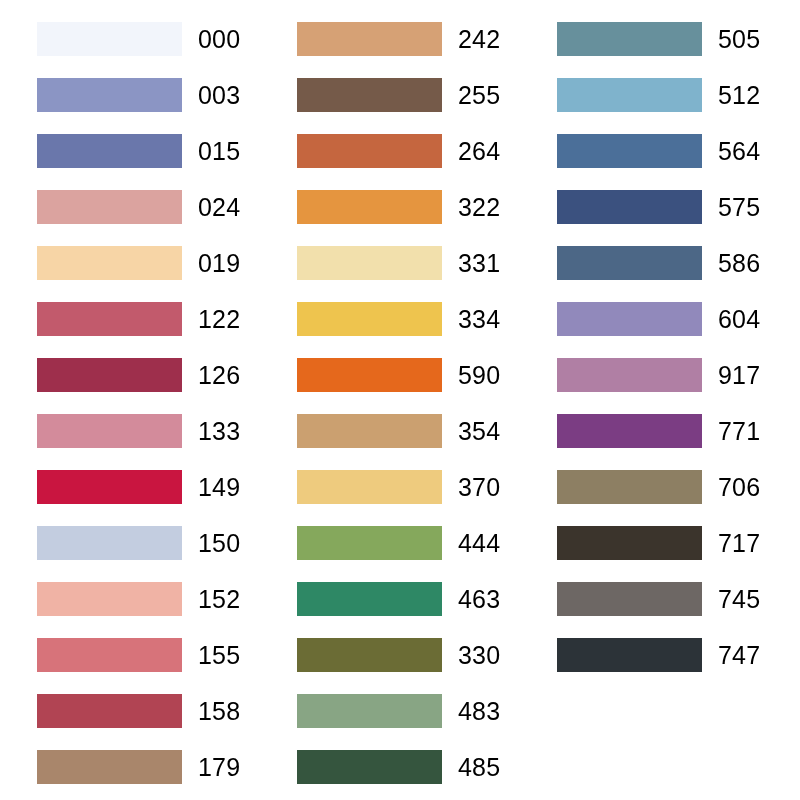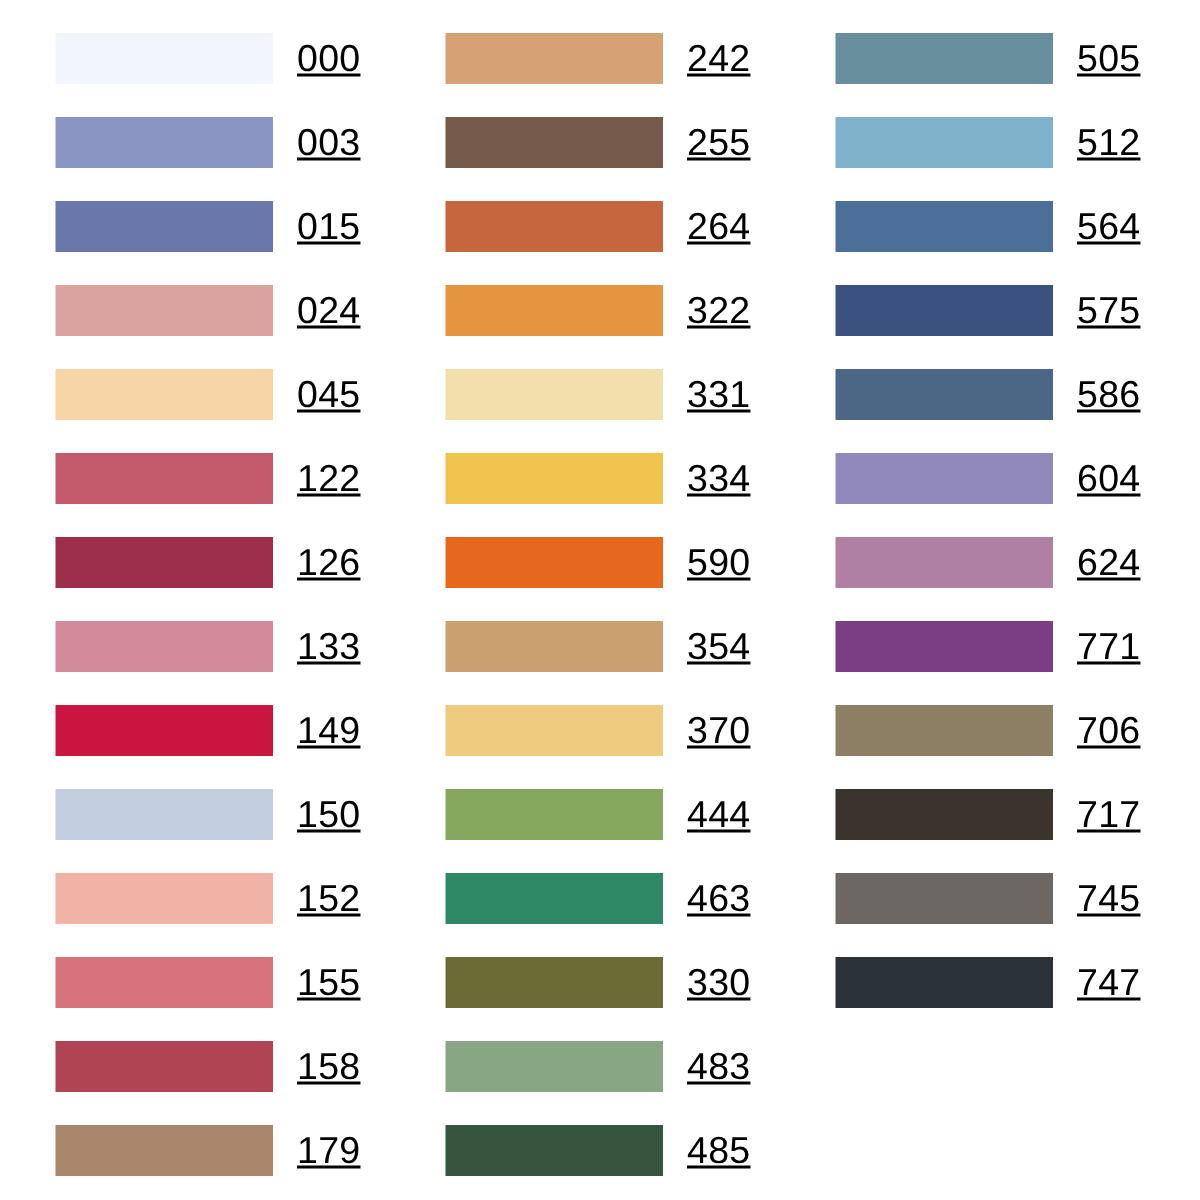--- a/index.html
+++ b/index.html
@@ -39,21 +39,20 @@
   .swatch-label {
     position: absolute;
     left: 161px;
     top: 0;
     height: 34px;
     line-height: 34px;
     font-size: 25px;
     color: #000000;
     white-space: nowrap;
     letter-spacing: 0.2px;
-    text-decoration: underline;
   }
 </style>
 </head>
 <body>
 
 <div id="palette-grid">
     <div class="palette-column col-0">
       <div class="swatch-row">
         <div class="swatch-chip" style="background-color: rgb(242, 245, 251);"></div>
         <div class="swatch-label">000</div>
@@ -65,21 +64,21 @@
       <div class="swatch-row">
         <div class="swatch-chip" style="background-color: rgb(106, 119, 171);"></div>
         <div class="swatch-label">015</div>
       </div>
       <div class="swatch-row">
         <div class="swatch-chip" style="background-color: rgb(219, 163, 159);"></div>
         <div class="swatch-label">024</div>
       </div>
       <div class="swatch-row">
         <div class="swatch-chip" style="background-color: rgb(247, 213, 166);"></div>
-        <div class="swatch-label">045</div>
+        <div class="swatch-label">019</div>
       </div>
       <div class="swatch-row">
         <div class="swatch-chip" style="background-color: rgb(194, 90, 108);"></div>
         <div class="swatch-label">122</div>
       </div>
       <div class="swatch-row">
         <div class="swatch-chip" style="background-color: rgb(158, 47, 76);"></div>
         <div class="swatch-label">126</div>
       </div>
       <div class="swatch-row">
@@ -189,21 +188,21 @@
       <div class="swatch-row">
         <div class="swatch-chip" style="background-color: rgb(76, 103, 134);"></div>
         <div class="swatch-label">586</div>
       </div>
       <div class="swatch-row">
         <div class="swatch-chip" style="background-color: rgb(145, 137, 187);"></div>
         <div class="swatch-label">604</div>
       </div>
       <div class="swatch-row">
         <div class="swatch-chip" style="background-color: rgb(176, 127, 164);"></div>
-        <div class="swatch-label">624</div>
+        <div class="swatch-label">917</div>
       </div>
       <div class="swatch-row">
         <div class="swatch-chip" style="background-color: rgb(123, 61, 131);"></div>
         <div class="swatch-label">771</div>
       </div>
       <div class="swatch-row">
         <div class="swatch-chip" style="background-color: rgb(141, 127, 99);"></div>
         <div class="swatch-label">706</div>
       </div>
       <div class="swatch-row">

